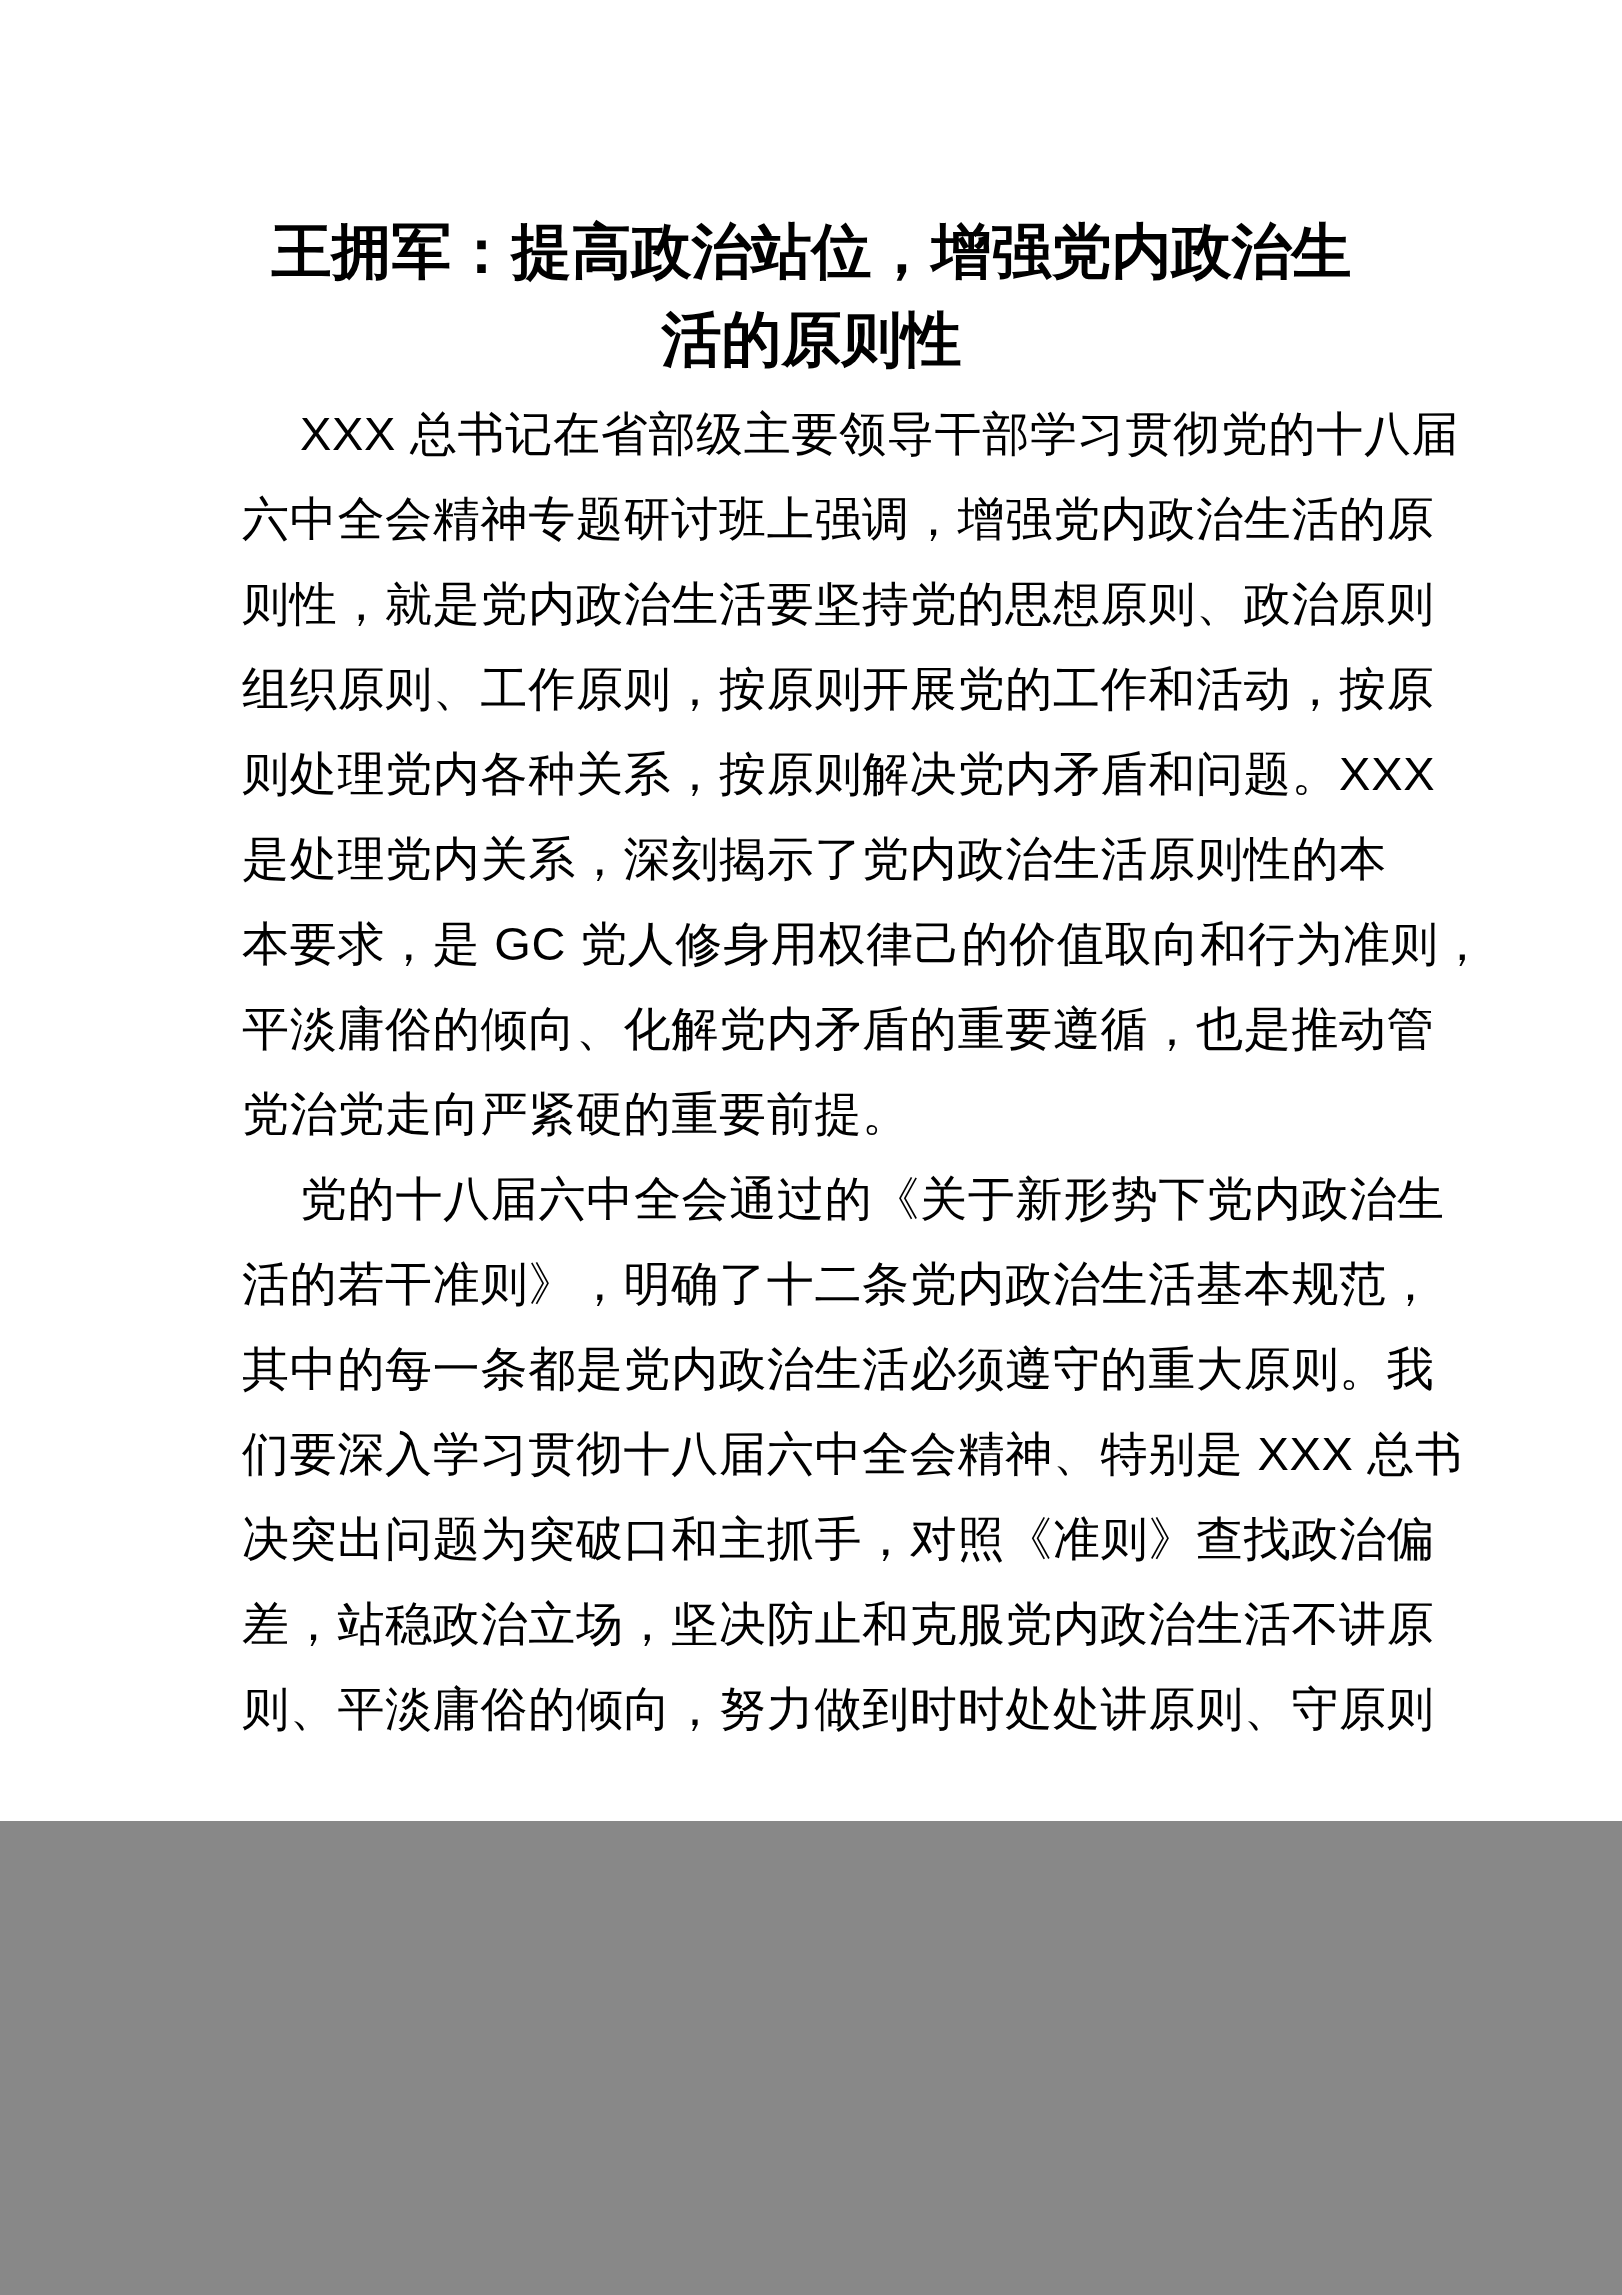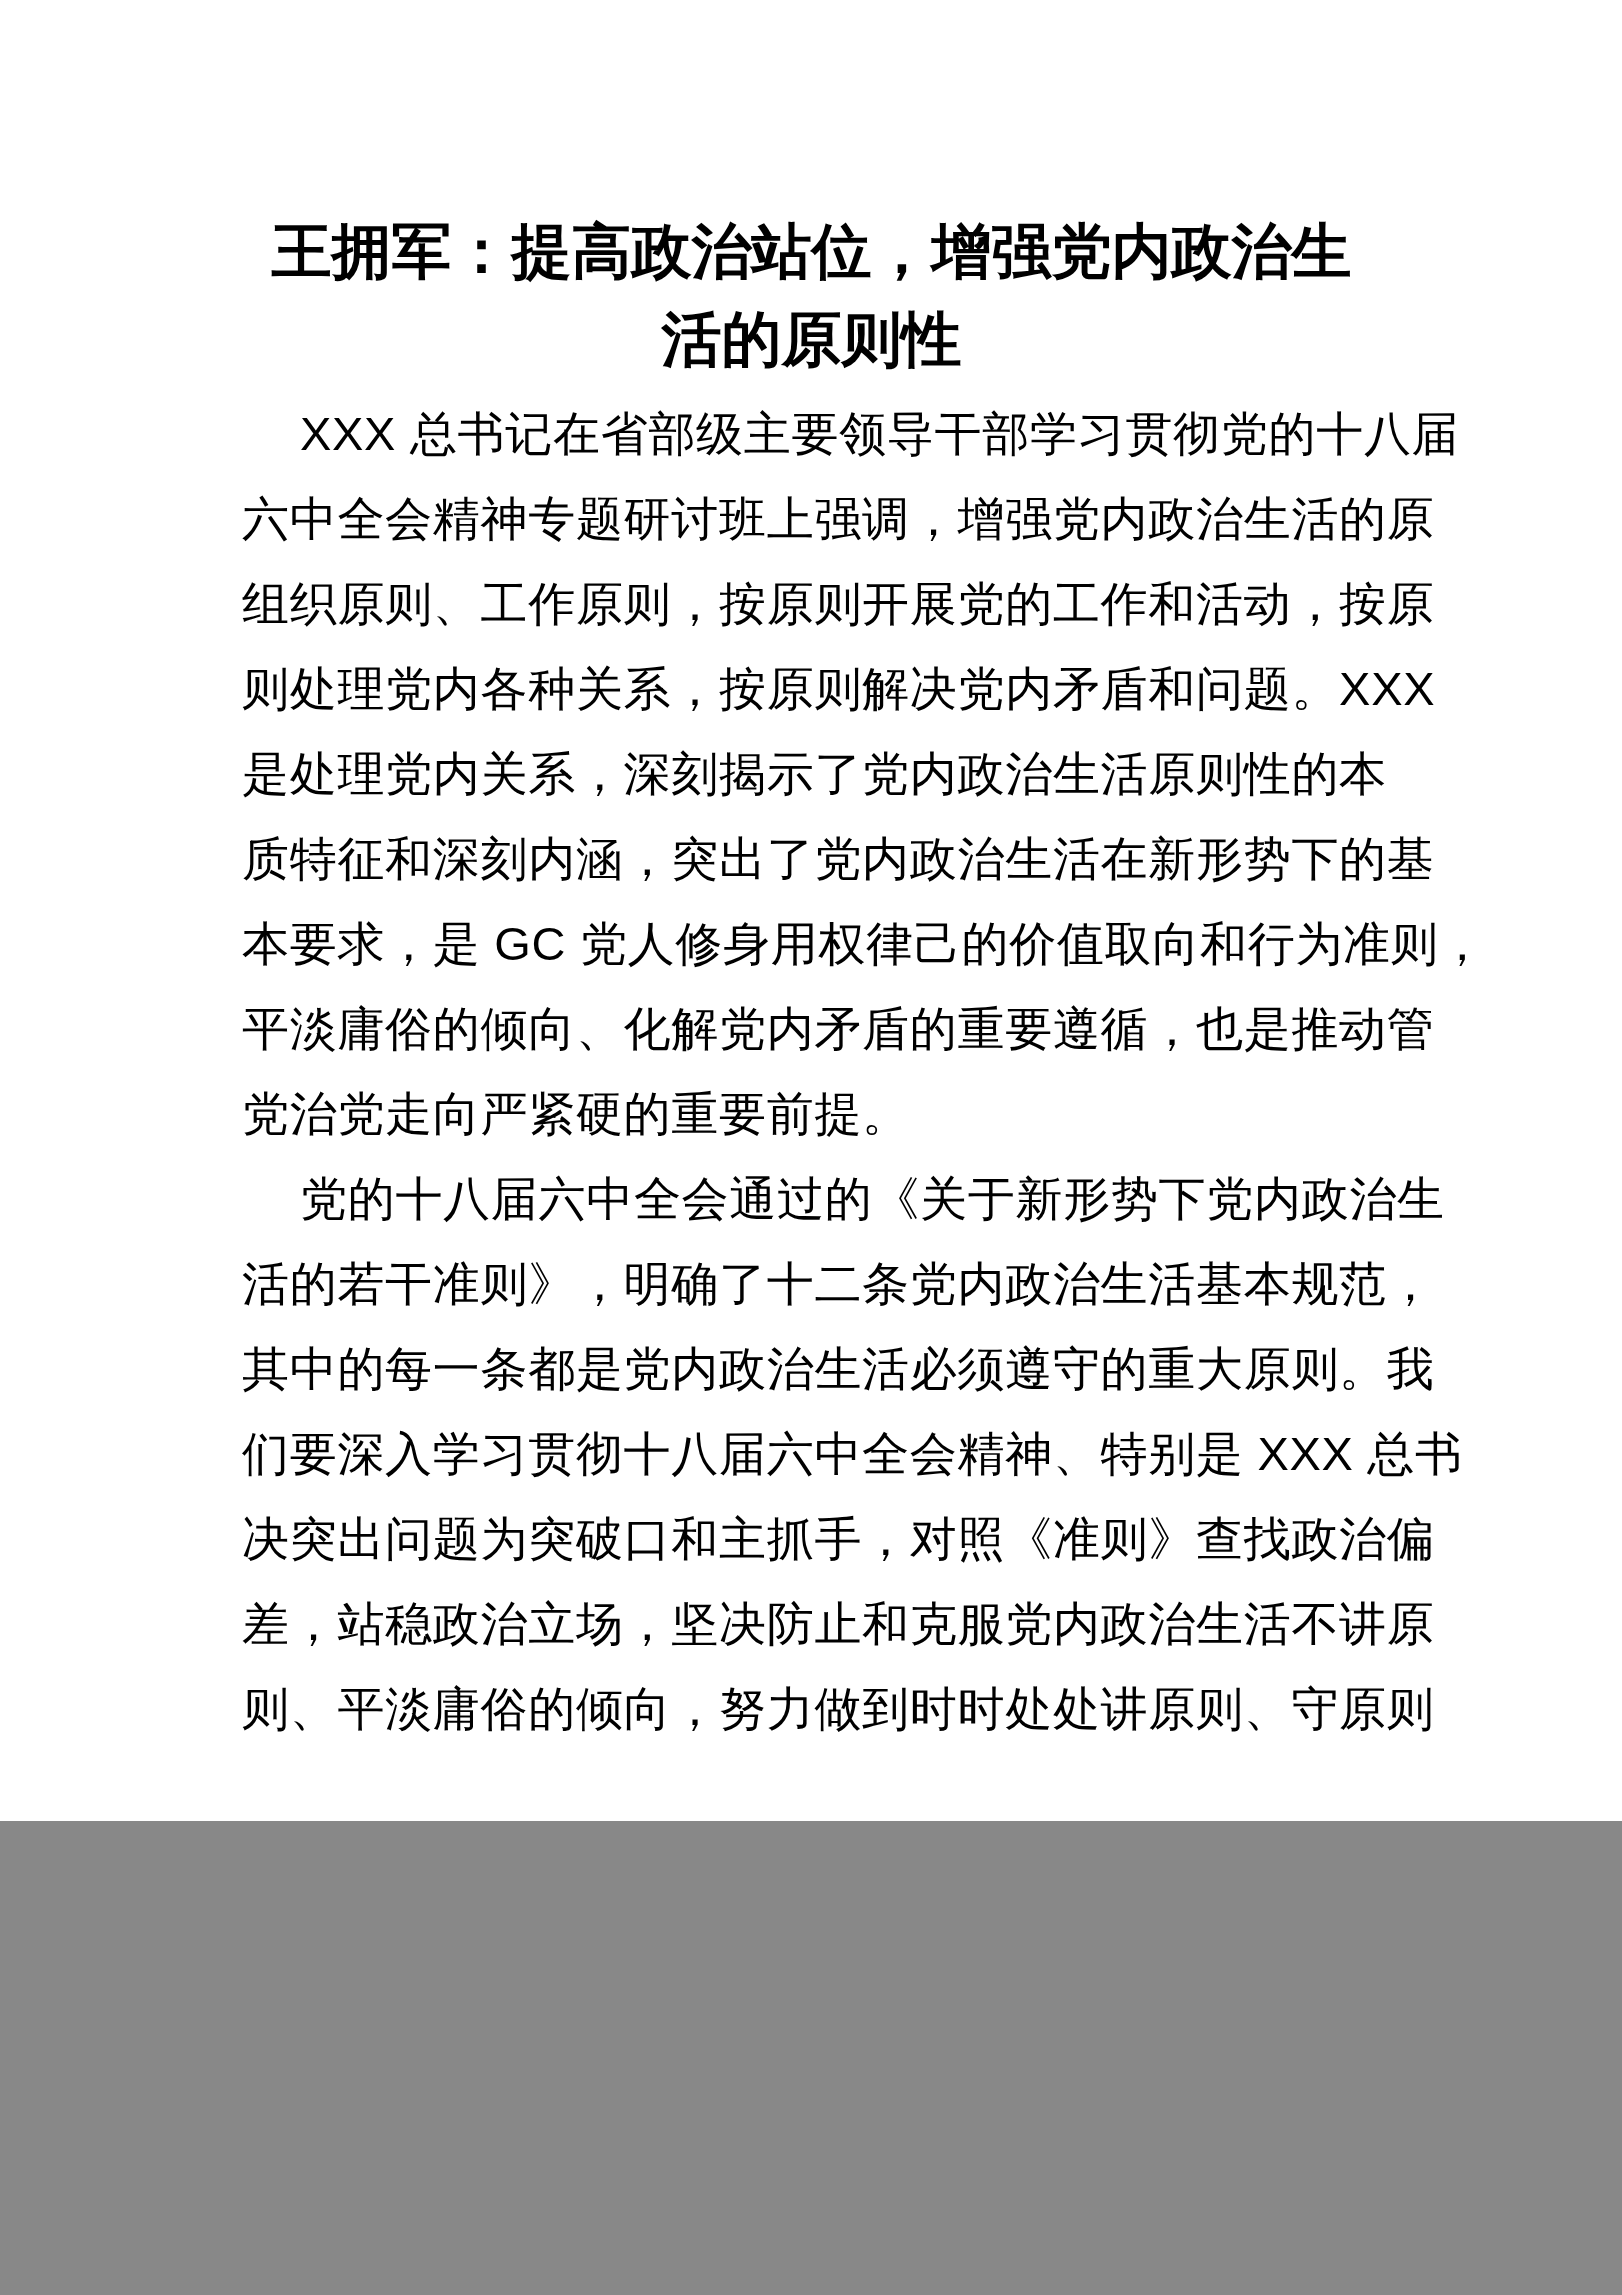--- a/index.html
+++ b/index.html
@@ -58,24 +58,24 @@
   <div class="title">
     <div class="title-line">王拥军：提高政治站位，增强党内政治生</div>
     <div class="title-line">活的原则性</div>
   </div>
 
   <div class="body-text">
 
     <div class="paragraph">
       <div class="line first-line">XXX 总书记在省部级主要领导干部学习贯彻党的十八届</div>
       <div class="line">六中全会精神专题研讨班上强调，增强党内政治生活的原</div>
+      <div class="line">则性，就是党内政治生活要坚持党的思想原则、政治原则</div>
       <div class="line">组织原则、工作原则，按原则开展党的工作和活动，按原</div>
       <div class="line">则处理党内各种关系，按原则解决党内矛盾和问题。XXX</div>
       <div class="line">是处理党内关系，深刻揭示了党内政治生活原则性的本</div>
-      <div class="line">质特征和深刻内涵，突出了党内政治生活在新形势下的基</div>
       <div class="line">本要求，是 GC 党人修身用权律己的价值取向和行为准则，</div>
       <div class="line">平淡庸俗的倾向、化解党内矛盾的重要遵循，也是推动管</div>
       <div class="line">党治党走向严紧硬的重要前提。</div>
     </div>
 
     <div class="paragraph">
       <div class="line first-line">党的十八届六中全会通过的《关于新形势下党内政治生</div>
       <div class="line">活的若干准则》，明确了十二条党内政治生活基本规范，</div>
       <div class="line">其中的每一条都是党内政治生活必须遵守的重大原则。我</div>
       <div class="line">们要深入学习贯彻十八届六中全会精神、特别是 XXX 总书</div>

